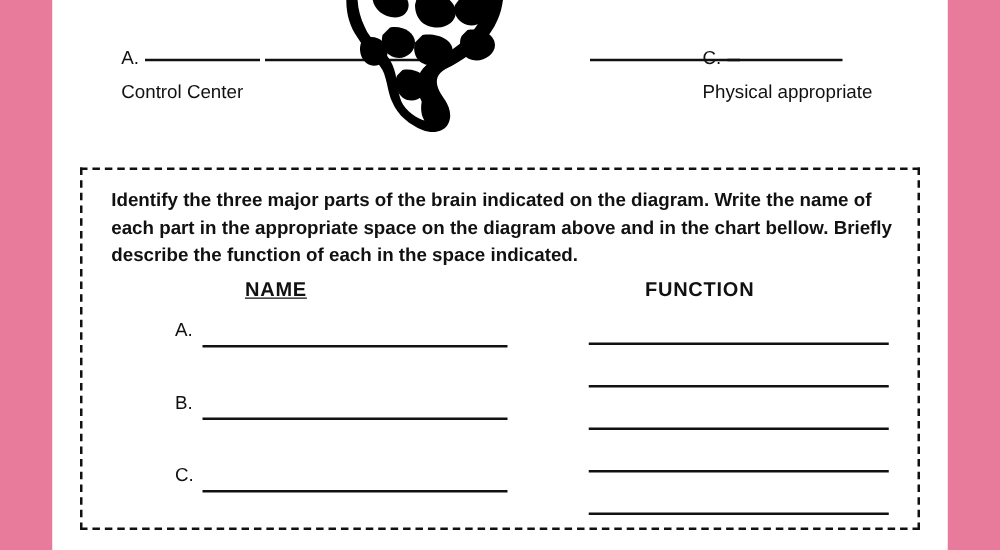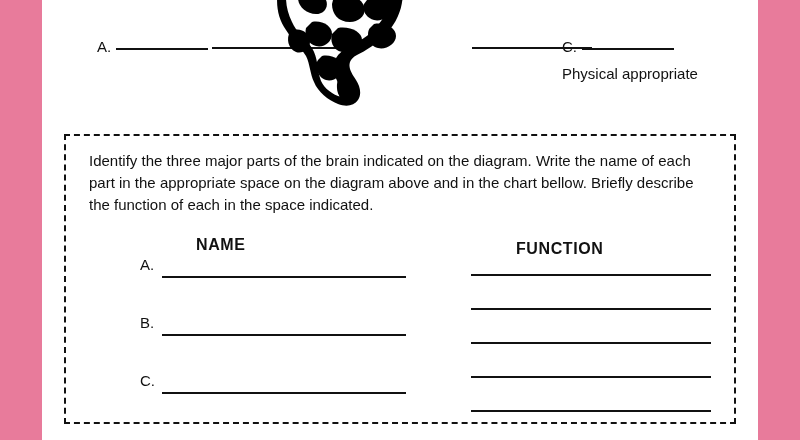--- a/index.html
+++ b/index.html
@@ -109,37 +109,38 @@
     box-sizing: border-box;
   }
   .instructions {
     position: absolute;
     left: 23px;
     top: 14px;
     width: 626px;
     font-size: 15px;
     line-height: 22px;
     color: #111111;
+    font-weight: bold;
   }
   .headers {
     position: absolute;
     left: 0;
     top: 88px;
     width: 672px;
     height: 22px;
   }
   .hdr {
     position: absolute;
     font-size: 16px;
     font-weight: bold;
     letter-spacing: 0.6px;
     color: #111111;
   }
-  .hdr-name { left: 130px; top: 12px; }
-  .hdr-function { left: 450px; top: 16px; }
+  .hdr-name { left: 130px; top: 0; text-decoration: underline; }
+  .hdr-function { left: 450px; top: 0; }
 
   
   .row {
     position: absolute;
     height: 30px;
   }
   .row-letter {
     position: absolute;
     left: 0;
     top: 0;
@@ -209,20 +210,21 @@
             <path d="M136 90 C148 88 158 94 158 102 C158 110 148 116 140 114 C130 112 128 98 132 94 Z"></path>
             <path d="M150 44 C160 44 168 52 166 62 C164 70 156 74 148 70 C140 66 140 48 146 46 Z"></path>
             <path d="M104 144 C112 142 120 148 120 156 C120 164 112 168 106 166 C98 163 98 150 100 146 Z"></path>
           </g>
         </svg>
       </div>
 
       <div class="label label-a">
         <span class="ltr">A.</span><span class="blank"></span>
       </div>
+      <div class="caption caption-a">Control Center</div>
 
       <div class="label label-c">
         <span class="ltr">C.</span><span class="blank"></span>
       </div>
       <div class="caption caption-c">Physical appropriate</div>
     </div>
 
     <div class="dashed-box">
 
       <div class="instructions">Identify the three major parts of the brain indicated on the diagram. Write the name of each part in the appropriate space on the diagram above and in the chart bellow. Briefly describe the function of each in the space indicated.</div>

